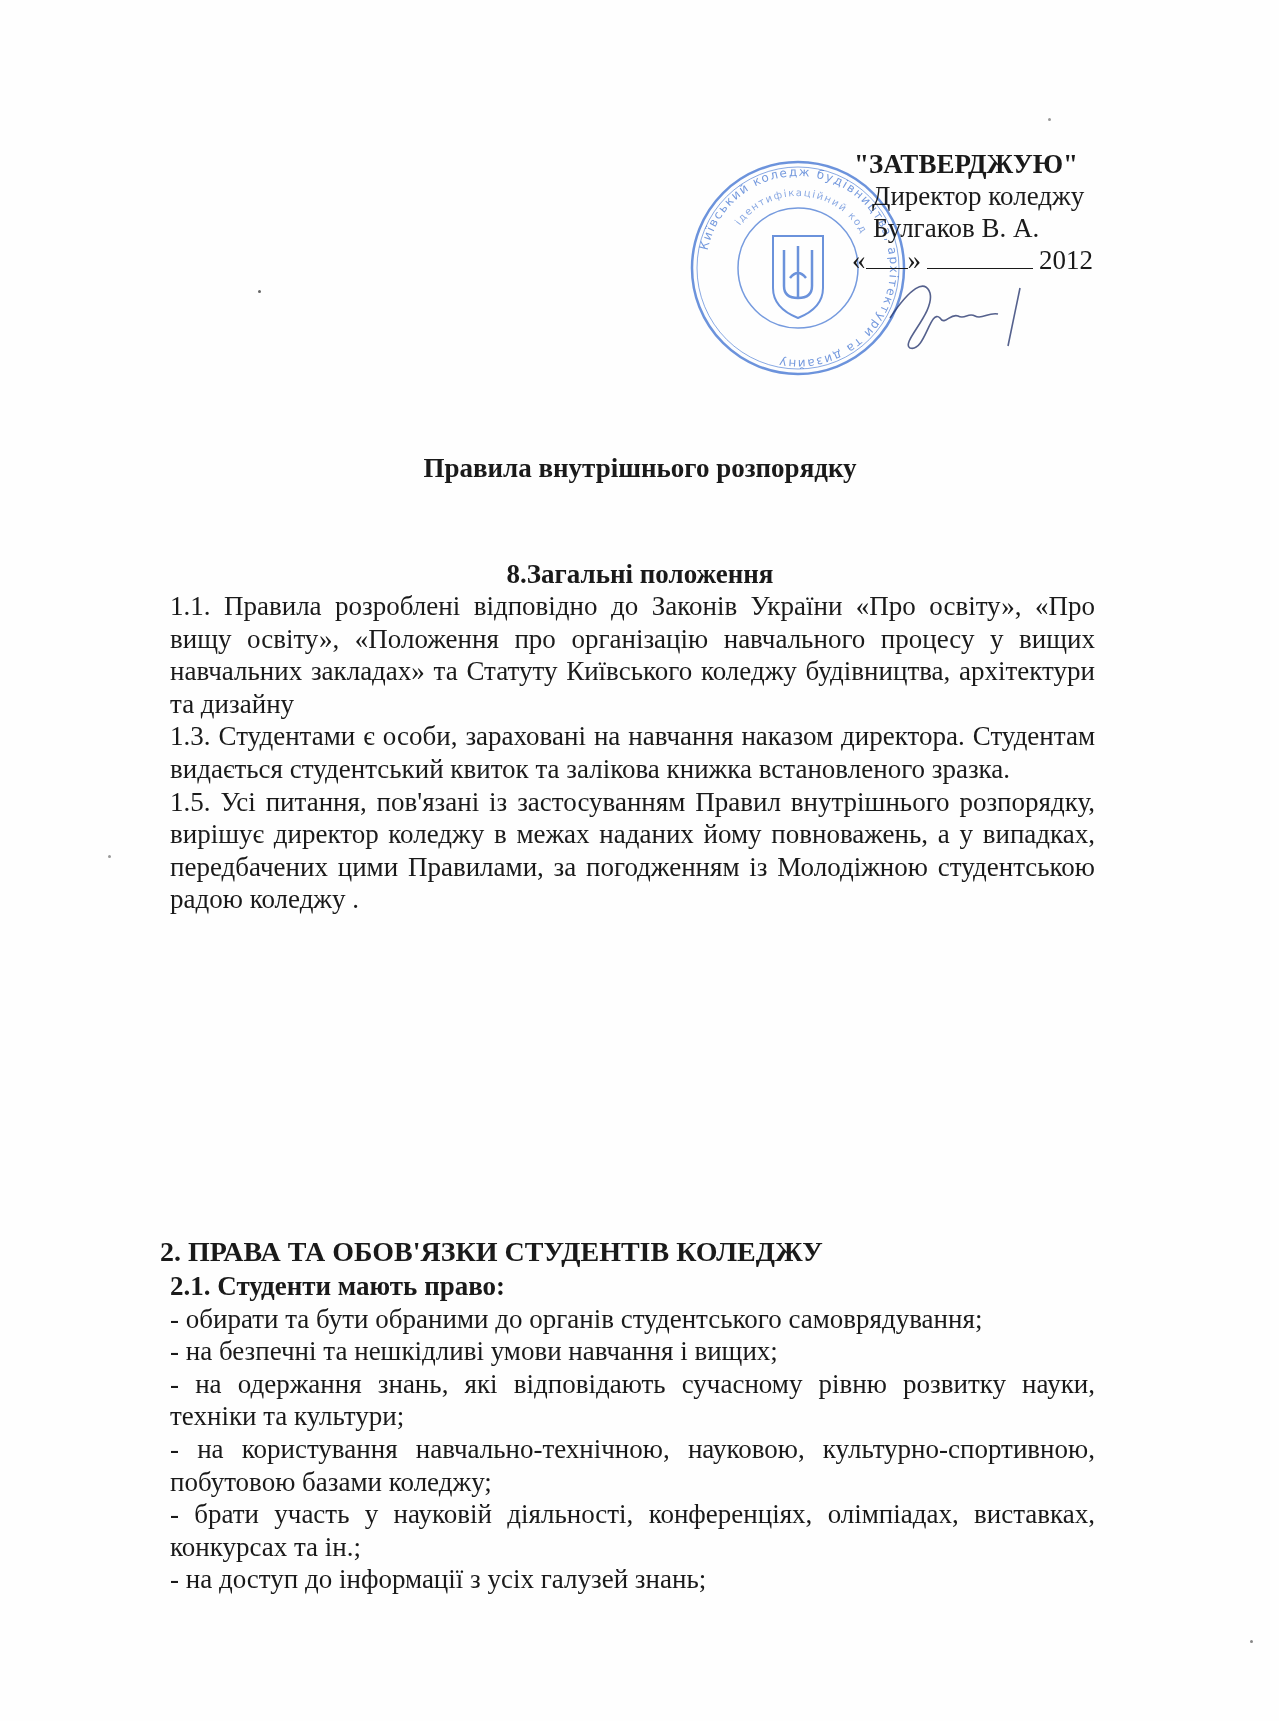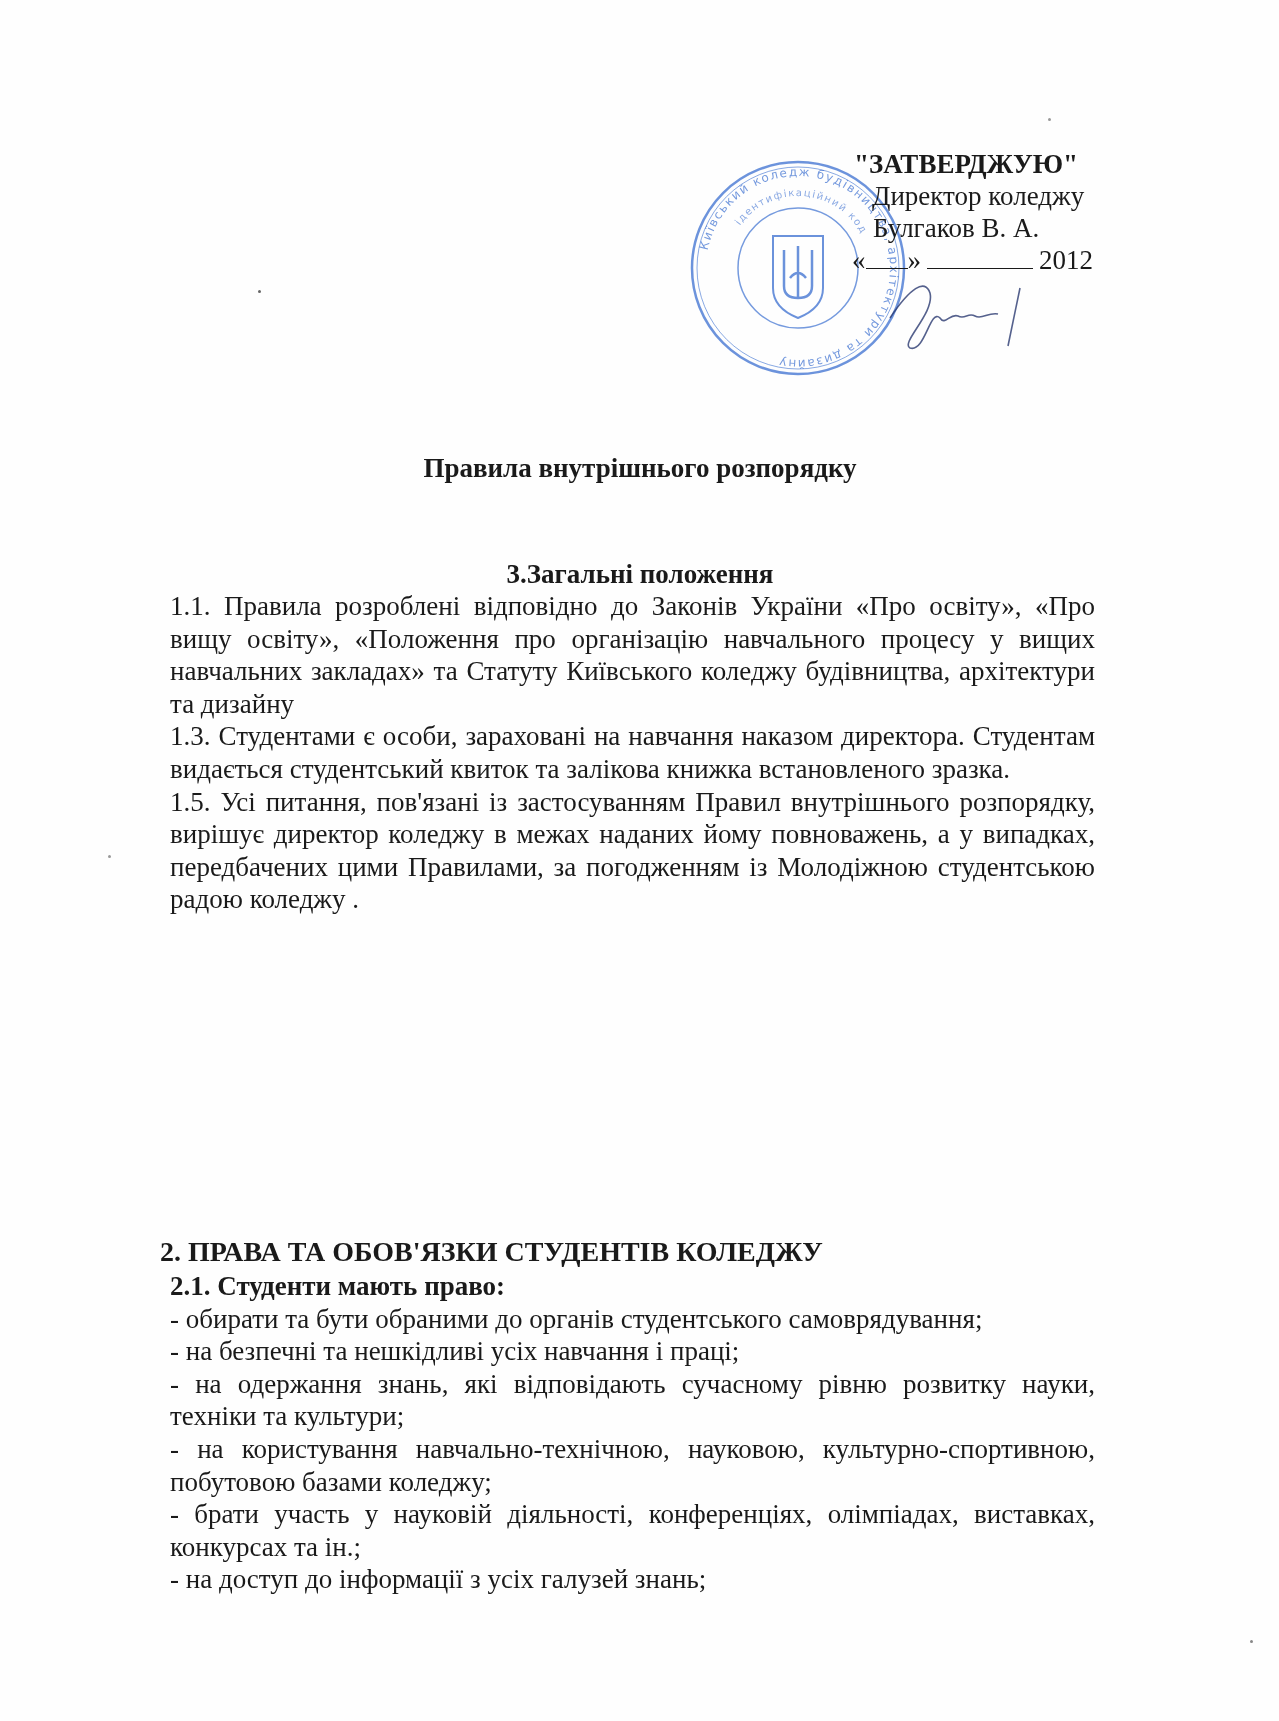--- a/index.html
+++ b/index.html
@@ -71,32 +71,32 @@
     <div class="ln stamp-word">"ЗАТВЕРДЖУЮ"</div>
     <div class="ln role">Директор коледжу</div>
     <div class="ln name">Булгаков В. А.</div>
     <div class="ln date">
       <span>«</span><span class="blank d"></span><span>»</span><span class="blank m"></span><span>2012</span>
     </div>
   </div>
 
   <div class="title">Правила внутрішнього розпорядку</div>
 
-  <div class="sec1-head">3.Загальні положення</div>
+  <div class="sec1-head">8.Загальні положення</div>
   <div class="body sec1">
     <p class="para">1.1. Правила розроблені відповідно до Законів України «Про освіту», «Про вищу освіту», «Положення про організацію навчального процесу у вищих навчальних закладах» та Статуту Київського коледжу будівництва, архітектури та дизайну</p>
     <p class="para">1.3. Студентами є особи, зараховані на навчання наказом директора. Студентам видається студентський квиток та залікова книжка встановленого зразка.</p>
     <p class="para">1.5. Усі питання, пов'язані із застосуванням Правил внутрішнього розпорядку, вирішує директор коледжу в межах наданих йому повноважень, а у випадках, передбачених цими Правилами, за погодженням із Молодіжною студентською радою коледжу .</p>
   </div>
 
   <div class="sec2-head">2. ПРАВА ТА ОБОВ'ЯЗКИ СТУДЕНТІВ КОЛЕДЖУ</div>
   <div class="body sec2">
     <p class="sub-head">2.1. Студенти мають право:</p>
     <p class="item">- обирати та бути обраними до органів студентського самоврядування;</p>
-    <p class="item">- на безпечні та нешкідливі усіх навчання і праці;</p>
+    <p class="item">- на безпечні та нешкідливі умови навчання і вищих;</p>
     <p class="item">- на одержання знань, які відповідають сучасному рівню розвитку науки, техніки та культури;</p>
     <p class="item">- на користування навчально-технічною, науковою, культурно-спортивною, побутовою базами коледжу;</p>
     <p class="item">- брати участь у науковій діяльності, конференціях, олімпіадах, виставках, конкурсах та ін.;</p>
     <p class="item">- на доступ до інформації з усіх галузей знань;</p>
   </div>
 
   <span class="speck" style="left:258px;top:290px;"></span>
   <span class="speck" style="left:1048px;top:118px;background:#999;"></span>
   <span class="speck" style="left:108px;top:855px;background:#999;"></span>
   <span class="speck" style="left:1250px;top:1640px;background:#888;"></span>

